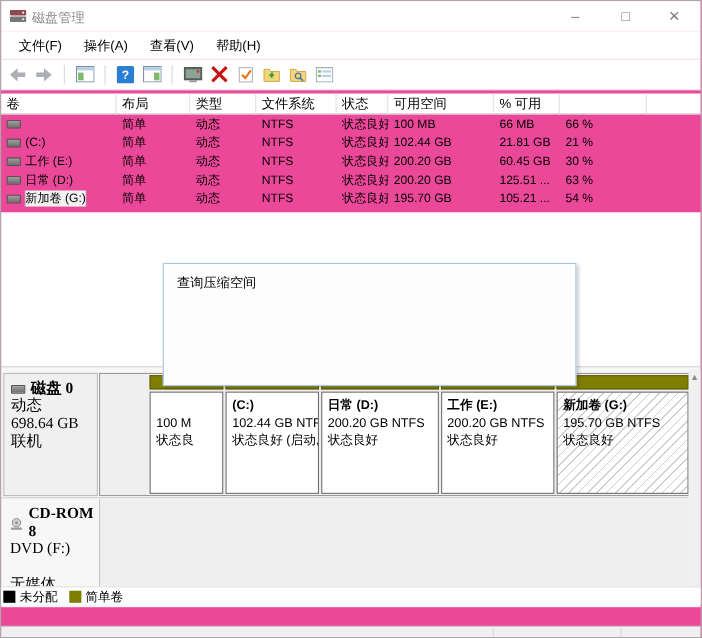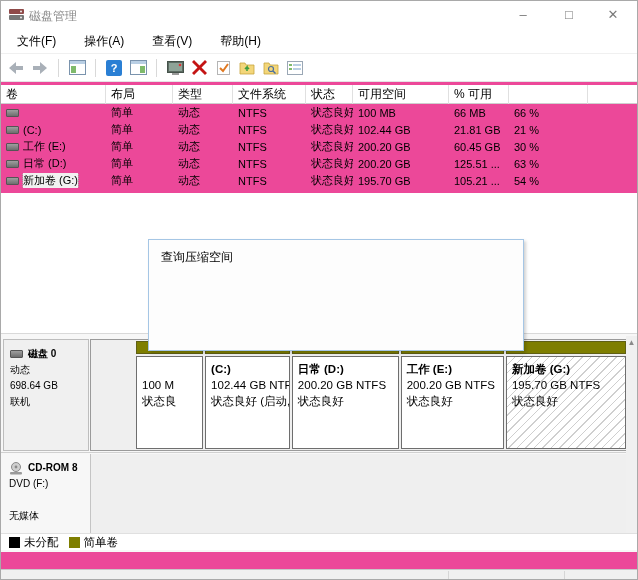--- a/index.html
+++ b/index.html
@@ -8,57 +8,57 @@
     position:relative; width:638px; height:580px; background:#ec4899;
     border:1px solid #a9a9a9; overflow:hidden; font-size:12px; color:#000;
   }
   
   #titlebar { position:absolute; left:0; top:0; width:100%; height:28px; background:#ffffff; }
   #title-icon { position:absolute; left:8px; top:7px; width:15px; height:13px; }
   #title-text { position:absolute; left:28px; top:7px; color:#8a8a8a; font-size:12px; }
   .win-btn { position:absolute; top:0; width:44px; height:28px; text-align:center; line-height:28px; color:#7a7a7a; font-size:13px; }
   #btn-min { right:92px; } #btn-max { right:46px; } #btn-close { right:2px; }
   
-  #menubar { position:absolute; left:0; top:28px; width:100%; height:25px; background:#ffffff; display:flex; align-items:center; padding-left:8px; gap:12px; border-bottom:1px solid #f0f0f0; }
+  #menubar { position:absolute; left:0; top:28px; width:100%; height:25px; background:#ffffff; display:flex; align-items:center; padding-left:8px; gap:4px; border-bottom:1px solid #f0f0f0; }
   .menu-item { padding:3px 8px; color:#000; }
   
   #toolbar { position:absolute; left:0; top:53px; width:100%; height:28px; background:#ffffff; display:flex; align-items:center; padding-left:6px; gap:6px; border-bottom:1px solid #e4e4e4; }
   .tb-sep { width:1px; height:18px; background:#d9d9d9; margin:0 3px; }
   .tb-icon { width:18px; height:18px; display:flex; align-items:center; justify-content:center; }
   
   #vol-table { position:absolute; left:0; top:84px; width:100%; }
   .vrow { display:grid; grid-template-columns:105px 67px 60px 73px 47px 96px 60px 79px 1fr; align-items:center; height:17px; }
   #vol-header { height:19px; border-bottom:1px solid #cfcfcf; background:#ffffff; }
   #vol-header .hcell { height:19px; line-height:19px; padding-left:5px; border-right:1px solid #e0e0e0; overflow:hidden; white-space:nowrap; }
   .vcell { padding-left:5px; overflow:hidden; white-space:nowrap; font-size:11px; }
   .vol-name { display:flex; align-items:center; gap:4px; }
   .disk-glyph { display:inline-block; width:13px; height:8px; background:linear-gradient(#9f9f9f,#6e6e6e); border:1px solid #555; border-radius:1px; flex:0 0 auto; }
   .sel-name { background:#f1f1f1; outline:1px dotted #a8a8a8; }
   
   #top-pane-rest { position:absolute; left:0; top:192px; width:100%; height:140px; background:#ffffff; }
   #bottom-pane { position:absolute; left:0; top:332px; width:100%; height:219px; background:#f7f7f7; border-top:1px solid #d9d9d9; }
-  .disk-label { position:absolute; left:2px; width:86px; background:#f0f0f0; border:1px solid #bdbdbd; padding:6px 4px 0 6px; font-size:10px; line-height:16px; }
+  .disk-label { position:absolute; left:2px; width:86px; background:#f0f0f0; border:1px solid #bdbdbd; padding:6px 4px 0 6px; font-size:14px; line-height:16px;font-family:Liberation Serif, serif; }
   #disk0-label { top:5px; height:112px; }
   #cdrom-label { top:120px; height:96px; border:none; background:transparent; }
   .disk-title { font-weight:bold; display:flex; align-items:center; gap:5px; }
   #disk0-body { position:absolute; left:89px; top:5px; width:538px; height:112px; border:1px solid #9a9a9a; background:#efefef; display:flex; gap:2px; padding:1px; }
   .part { position:relative; height:108px; }
   .part-strip { position:absolute; left:0; top:0; width:100%; height:13px; background:#7e7e00; border:1px solid #5f5f14; }
   .part-body { position:absolute; left:0; top:15px; width:100%; height:93px; background:#ffffff; border:1px solid #6e6e6e; padding:4px 3px 0 5px; overflow:hidden; font-size:11.5px; line-height:16px; white-space:nowrap; }
   .part-body.hatched { background:repeating-linear-gradient(135deg,#ffffff 0 5px,#cfcfcf 5px 6px); }
   .part-name { font-weight:bold; height:16px; }
   .p0 { width:76px;margin-left:44px; } .p1 { width:96px; } .p2 { width:121px; } .p3 { width:117px; } .p4 { width:136px; }
   #cdrom-row-divider { position:absolute; left:0; top:118px; width:627px; height:1px; background:#d0d0d0; }
   #cdrom-body { position:absolute; left:89px; top:120px; width:538px; height:96px; background:#efefef; border-left:1px solid #c4c4c4; }
   
   #gv-scrollbar { position:absolute; right:0; top:2px; width:11px; height:214px; background:#f0f0f0; }
   .sb-arrow { position:absolute; left:0; width:11px; height:13px; color:#8a8a8a; font-size:8px; text-align:center; line-height:13px; }
   #sb-up { top:0; } #sb-down { bottom:0; }
   
-  #legend { position:absolute; left:0; top:532px; width:100%; height:17px; background:#ffffff; border-top:1px solid #e0e0e0; display:flex; align-items:center; padding-left:8px; gap:4px; font-size:11.5px; }
+  #legend { position:absolute; left:0; top:532px; width:100%; height:17px; background:#ffffff; border-top:1px solid #e0e0e0; display:flex; align-items:center; padding-left:2px; gap:4px; font-size:11.5px; }
   .legend-sq { width:11px; height:11px; display:inline-block; }
   .sq-black { background:#000000; } .sq-olive { background:#7e7e00; margin-left:6px; }
   
   #statusbar { position:absolute; left:0; top:568px; width:100%; height:12px; background:#f0f0f0; border-top:1px solid #c8c8c8; }
   .sb-div { position:absolute; top:1px; width:1px; height:11px; background:#d6d6d6; }
   
   #dialog { position:absolute; left:127px; top:238px; width:376px; height:112px; background:#fdfdfd; border:1px solid #a5c6e5; box-shadow:2px 2px 3px rgba(0,0,0,0.18); z-index:10;margin-left:20px; }
   #dialog-title { padding:9px 12px; font-size:12px; color:#000; }
   #dialog-body { display:flex; align-items:center; gap:22px; padding:14px 16px 0 18px; }
   #dialog-msg { font-size:12px; }

